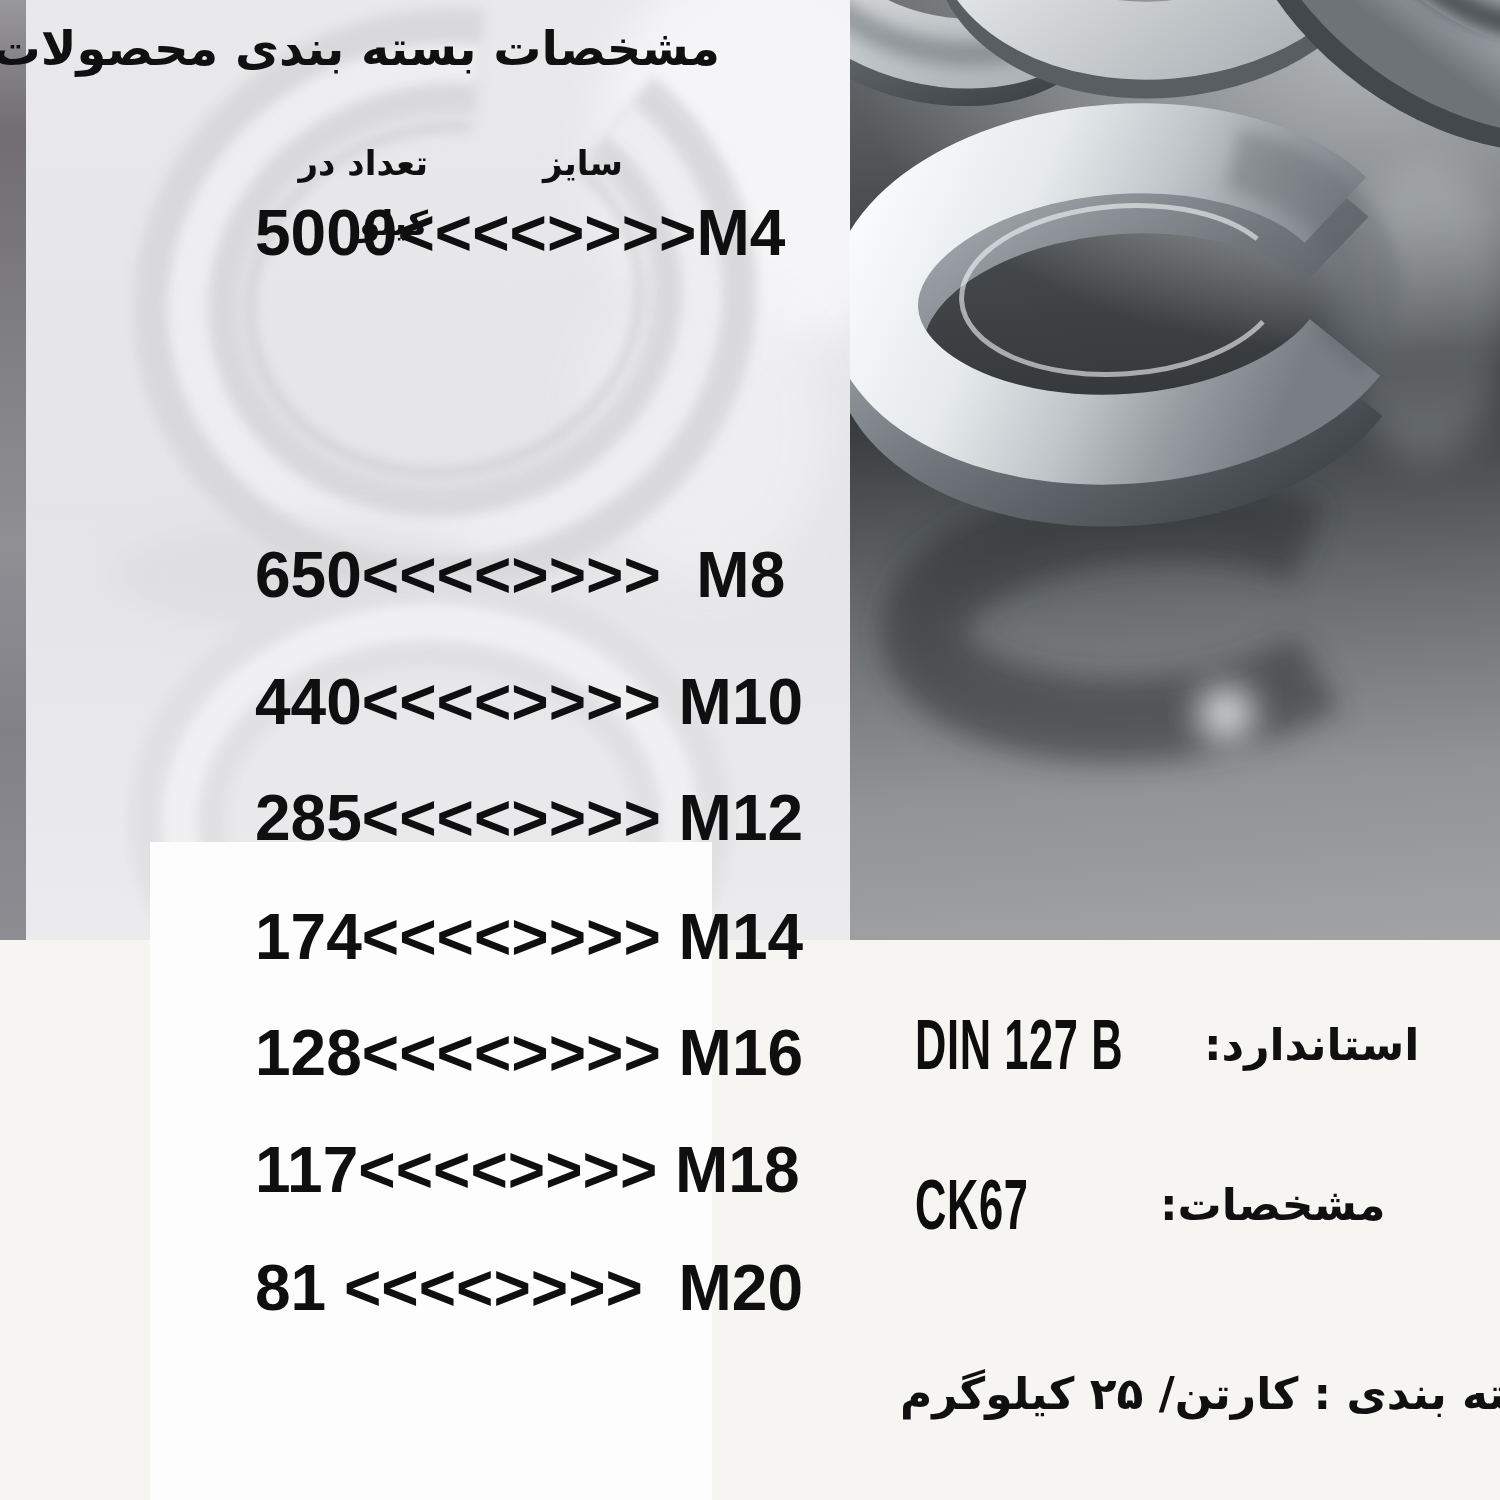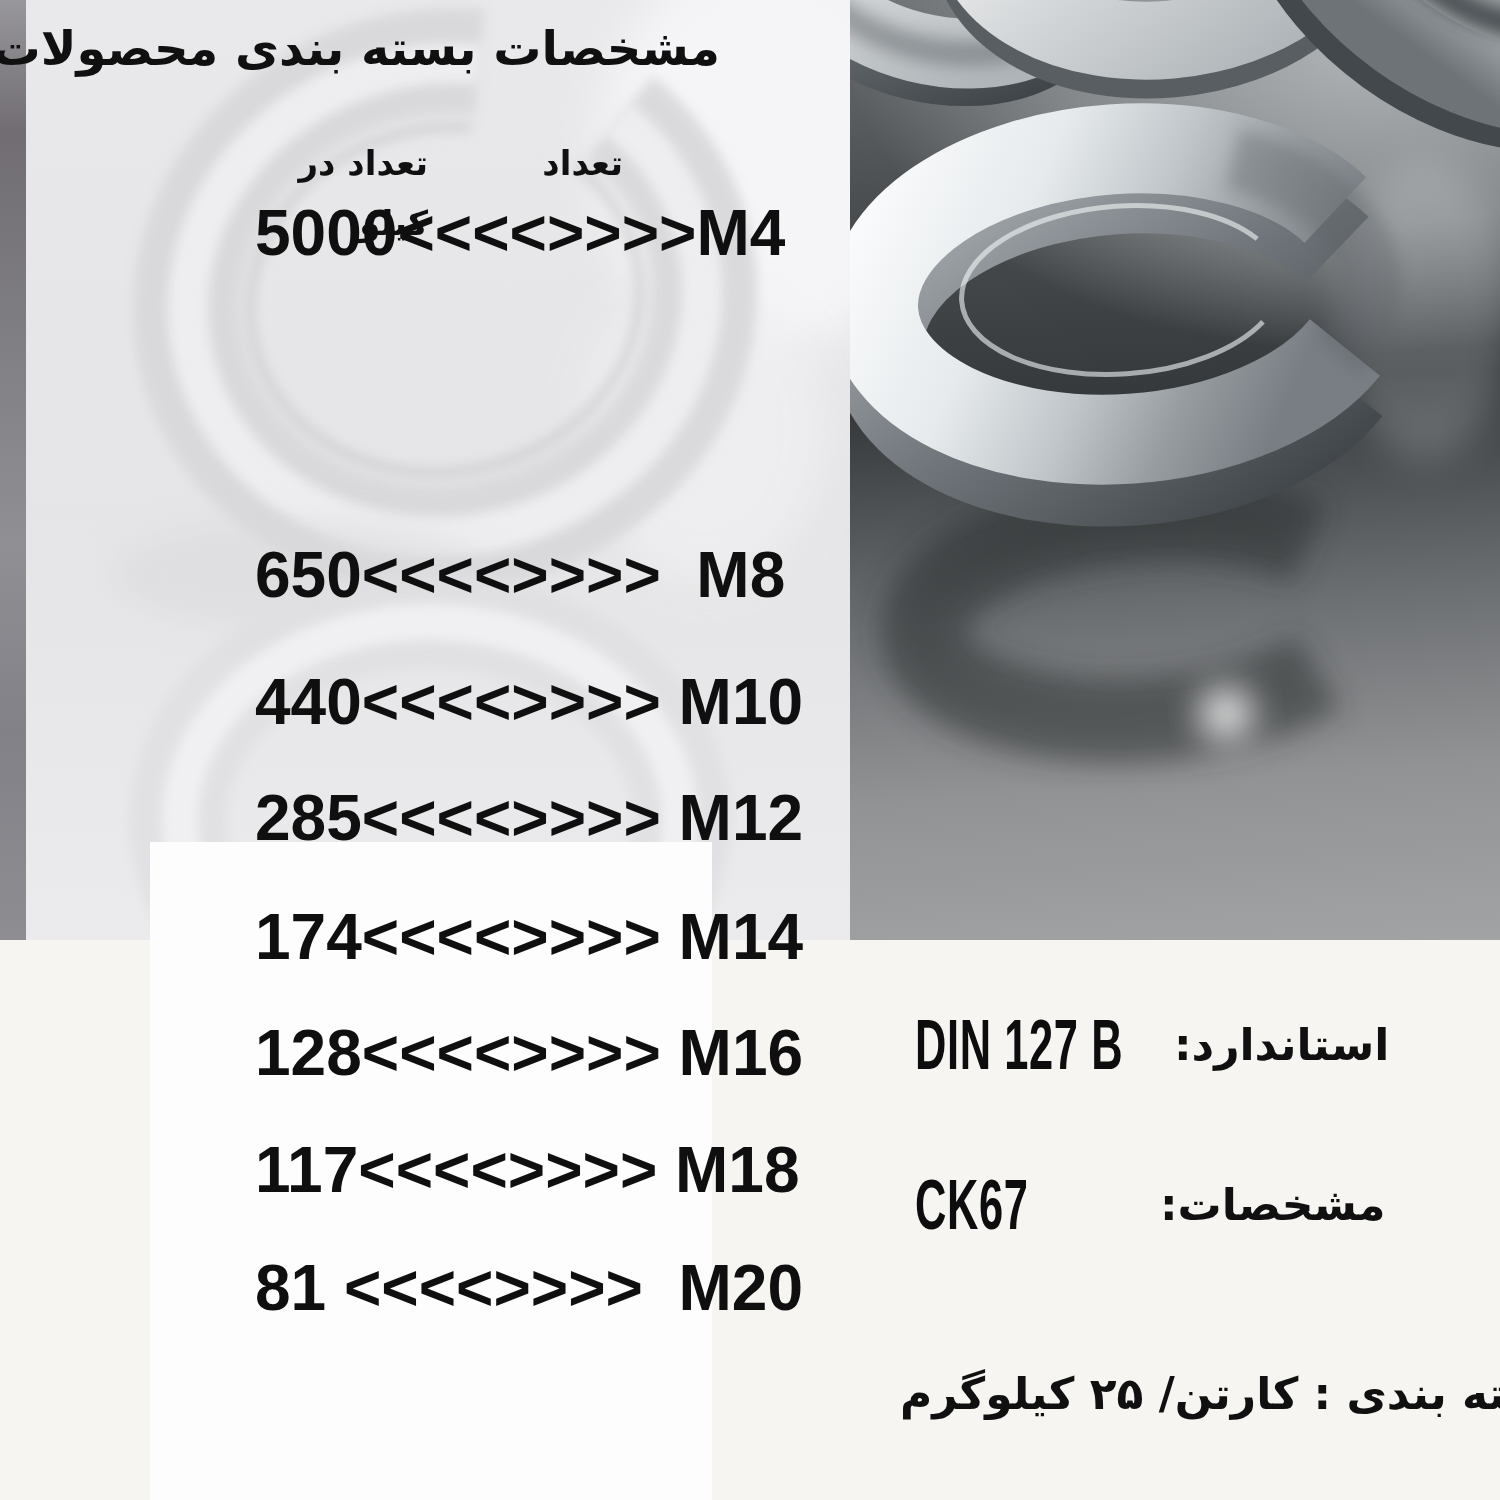--- a/index.html
+++ b/index.html
@@ -45,21 +45,21 @@
   .row{
     left:255px;font-weight:700;font-size:64px;line-height:62px;
     white-space:pre;color:#0f0f10;
   }
   .spec-val{
     left:915px;font-weight:700;font-size:70px;line-height:72px;
     transform:scaleX(0.62);transform-origin:left center;
     letter-spacing:1px;white-space:nowrap;color:#0d0d0e;
   }
   .spec-lab{font-size:44px;line-height:72px;white-space:nowrap;}
-  .lab-standard{left:1174px;top:1009px;}
+  .lab-standard{left:1204px;top:1009px;}
   .val-standard{top:1009px;}
   .lab-material{left:1160px;top:1169px;}
   .val-material{top:1169px;}
   .pack-line{left:900px;top:1352px;font-size:44px;line-height:84px;white-space:nowrap;}
 </style>
 </head>
 <body>
 
 <div class="canvas">
 
@@ -153,21 +153,21 @@
       </g>
     </svg>
   </div>
 
   <div class="bottom-bg"></div>
   <div class="white-box"></div>
 
   <div class="t fa title">مشخصات بسته بندی محصولات</div>
 
   <div class="t fa hdr hdr-count">تعداد در کیلو</div>
-  <div class="t fa hdr hdr-size">تعداد</div>
+  <div class="t fa hdr hdr-size">سایز</div>
 
   <div class="t row" style="top:202px">5000&lt;&lt;&lt;&lt;&gt;&gt;&gt;&gt;M4</div>
   <div class="t row" style="top:544px">650&lt;&lt;&lt;&lt;&gt;&gt;&gt;&gt;  M8</div>
   <div class="t row" style="top:671px">440&lt;&lt;&lt;&lt;&gt;&gt;&gt;&gt; M10</div>
   <div class="t row" style="top:787px">285&lt;&lt;&lt;&lt;&gt;&gt;&gt;&gt; M12</div>
   <div class="t row" style="top:906px">174&lt;&lt;&lt;&lt;&gt;&gt;&gt;&gt; M14</div>
   <div class="t row" style="top:1022px">128&lt;&lt;&lt;&lt;&gt;&gt;&gt;&gt; M16</div>
   <div class="t row" style="top:1139px">117&lt;&lt;&lt;&lt;&gt;&gt;&gt;&gt; M18</div>
   <div class="t row" style="top:1257px">81 &lt;&lt;&lt;&lt;&gt;&gt;&gt;&gt;  M20</div>
 

